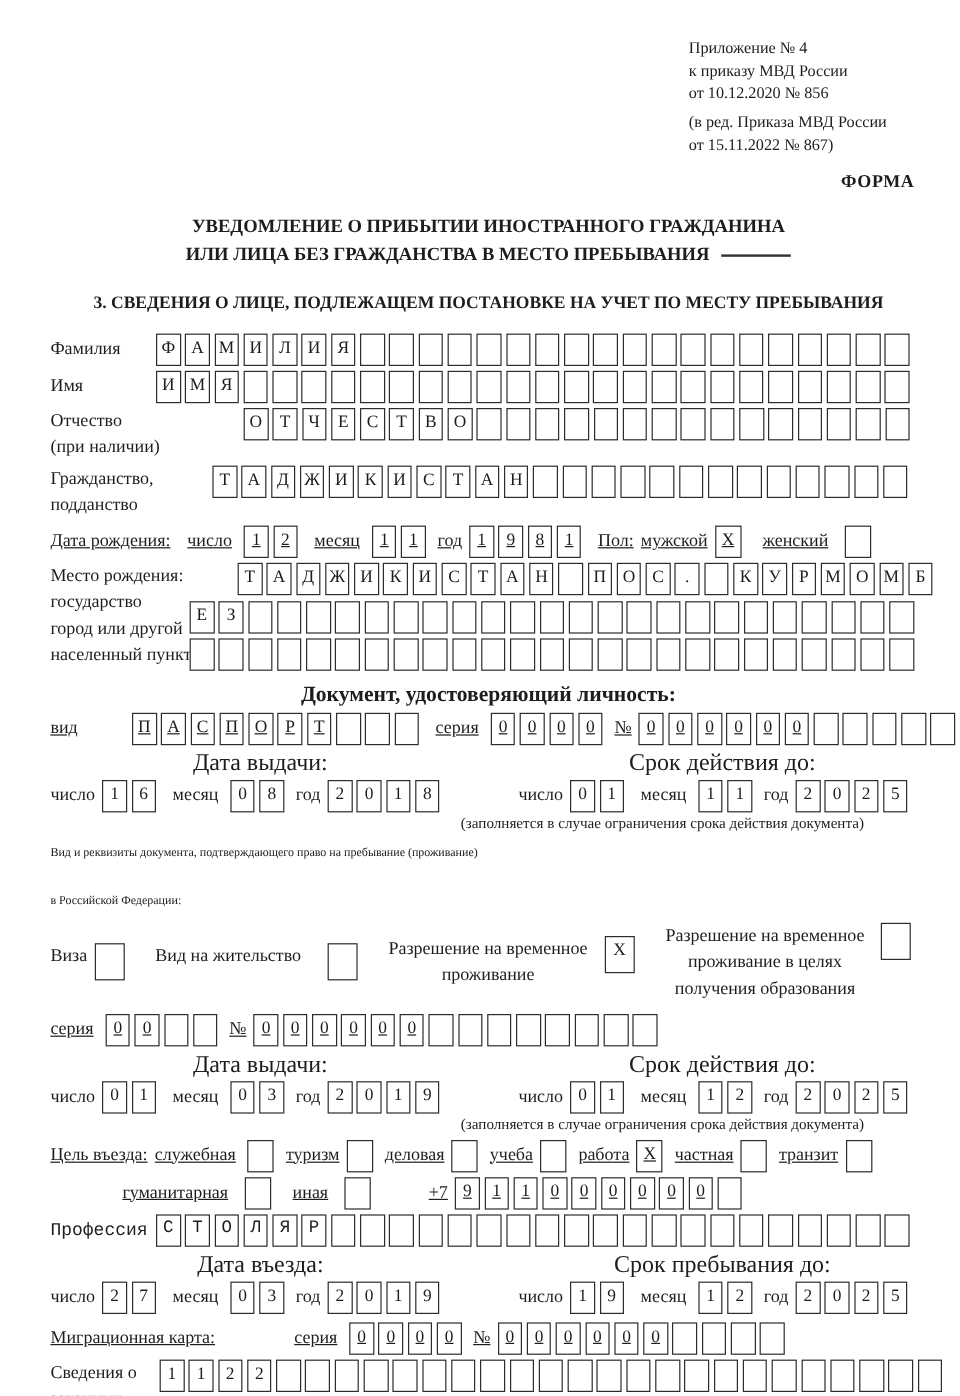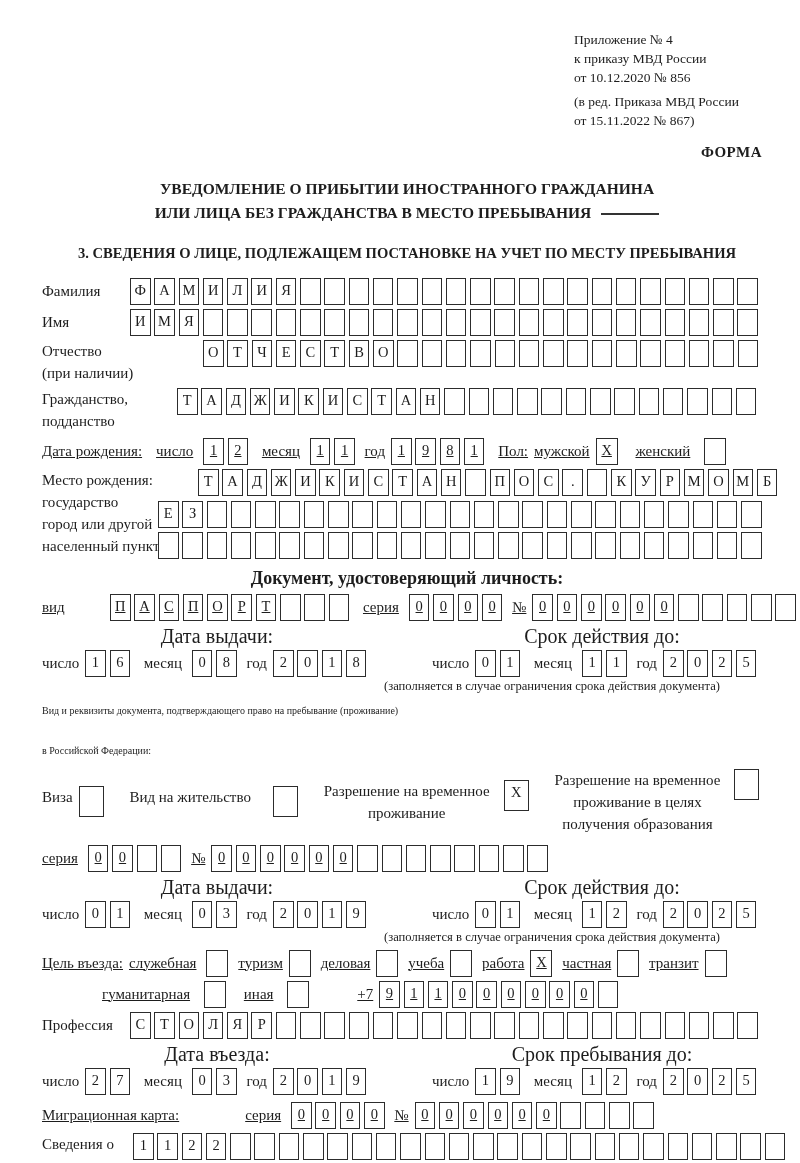--- a/index.html
+++ b/index.html
@@ -645,21 +645,21 @@
         <span class="cell">0</span>
         <span class="cell">0</span>
         <span class="cell">0</span>
         <span class="cell">0</span>
         <span class="cell">0</span>
         <span class="cell">0</span>
         <span class="cell"></span>
       </span>
   </div>
 
-  <div class="frow" style="margin-top:2px;">
+  <div class="frow" style="margin-top:2px;font-family:Liberation Mono, monospace;">
     <div class="lbl w88">Профессия</div>
     <div class="cells">
         <span class="cell">С</span>
         <span class="cell">Т</span>
         <span class="cell">О</span>
         <span class="cell">Л</span>
         <span class="cell">Я</span>
         <span class="cell">Р</span>
         <span class="cell"></span>
         <span class="cell"></span>

